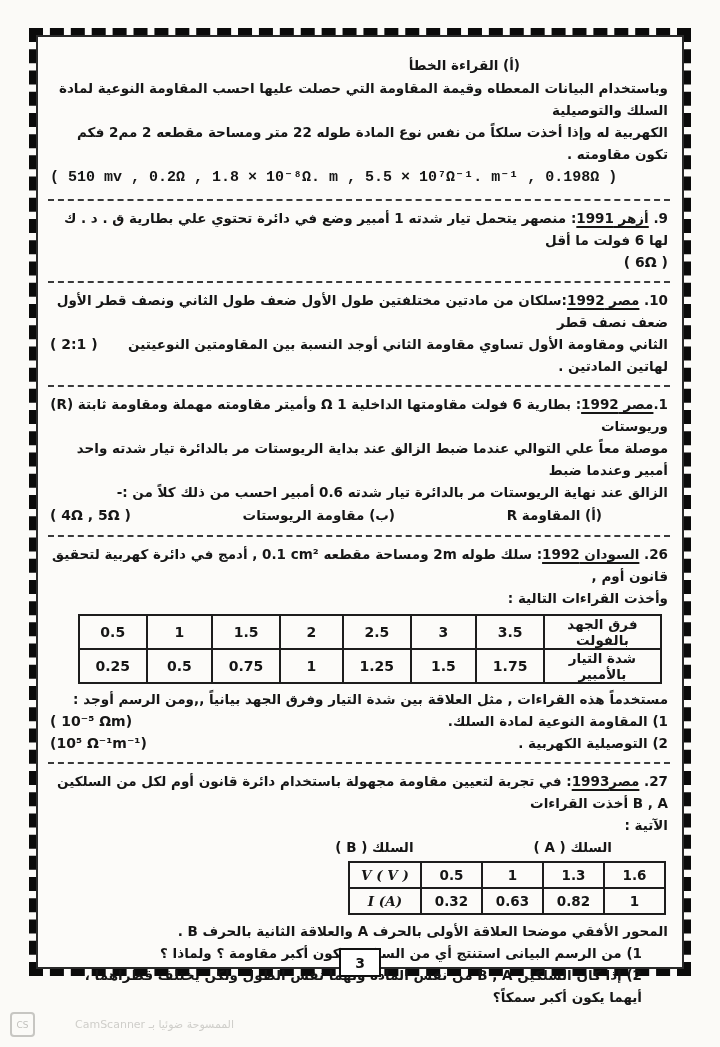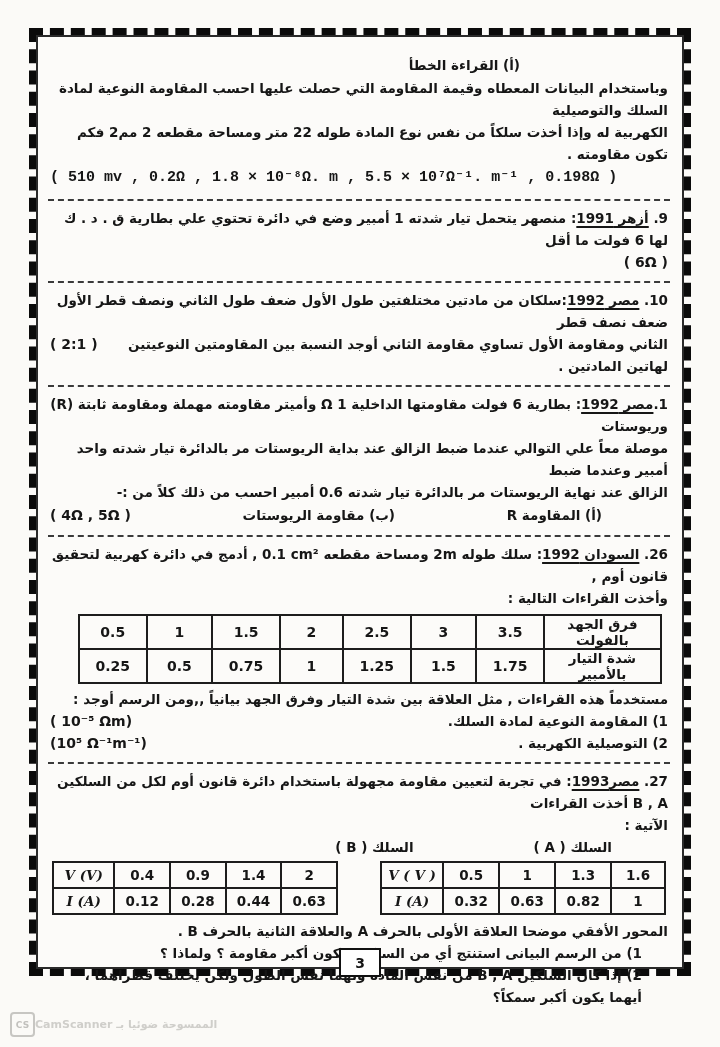--- a/index.html
+++ b/index.html
@@ -56,29 +56,29 @@
   .t27 td.val{width:55px;}
   
   .pagenum{
     position:absolute;left:50%;bottom:-8px;transform:translateX(-50%);
     width:38px;height:25px;background:#fff;border:2.5px solid #111;
     display:flex;align-items:center;justify-content:center;
     font-size:14px;font-weight:700;z-index:3;
   }
   
   .footer{
-    position:absolute;left:10px;top:1012px;display:flex;align-items:center;gap:0;
-    color:#c7c6c2;font-weight:700;
+    position:absolute;left:10px;top:1012px;display:flex;align-items:center;gap:12px;
+    color:#c7c6c2;font-weight:400;
   }
   .cs-badge{
     width:21px;height:21px;border:2px solid #c7c6c2;border-radius:4px;
     display:flex;align-items:center;justify-content:center;
     font-size:9px;color:#c2c1bd;
   }
-  .cs-text{direction:rtl;font-size:11px;color:#cfceca;}
+  .cs-text{direction:rtl;font-size:11px;color:#cfceca;margin-left:28px;}
 </style>
 </head>
 <body>
 
 <div class="paper">
 
   <div class="frame">
     <div class="frame-line"></div>
 
     <div class="content">
@@ -175,38 +175,20 @@
             </tr>
             <tr>
               <td class="hdr">I (A)</td>
               <td class="val">0.32</td>
               <td class="val">0.63</td>
               <td class="val">0.82</td>
               <td class="val">1</td>
             </tr>
           </tbody>
             </table>
-          <table class="t27">
-            <tbody>
-                <tr>
-              <td class="hdr">V (V)</td>
-              <td class="val">0.4</td>
-              <td class="val">0.9</td>
-              <td class="val">1.4</td>
-              <td class="val">2</td>
-            </tr>
-            <tr>
-              <td class="hdr">I (A)</td>
-              <td class="val">0.12</td>
-              <td class="val">0.28</td>
-              <td class="val">0.44</td>
-              <td class="val">0.63</td>
-            </tr>
-          </tbody>
-            </table>
         </div>
         <div class="tline">المحور الأفقي موضحا العلاقة الأولى بالحرف A والعلاقة الثانية بالحرف B .</div>
         <div class="tline" style="padding-right:26px;">1)  من الرسم البيانى استنتج أي من السلكين يكون أكبر مقاومة ؟ ولماذا ؟</div>
         <div class="tline" style="padding-right:26px;">2) إذا كان السلكين B , A من نفس المادة ولهما نفس الطول ولكن يختلف قطراهما ، أيهما يكون أكبر سمكاً؟</div>
 
       </section>
 
     </div>
 
     <div class="pagenum">3</div>

